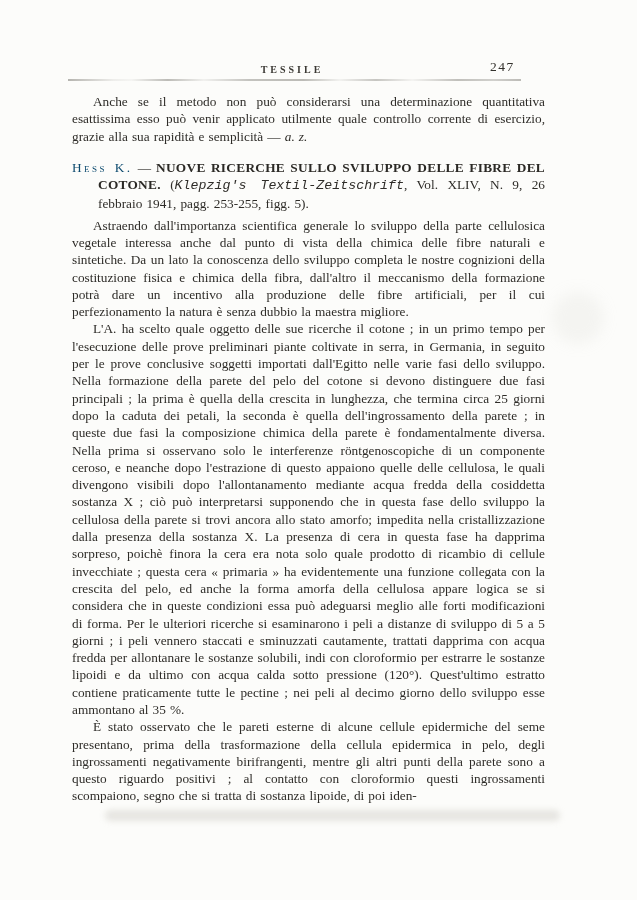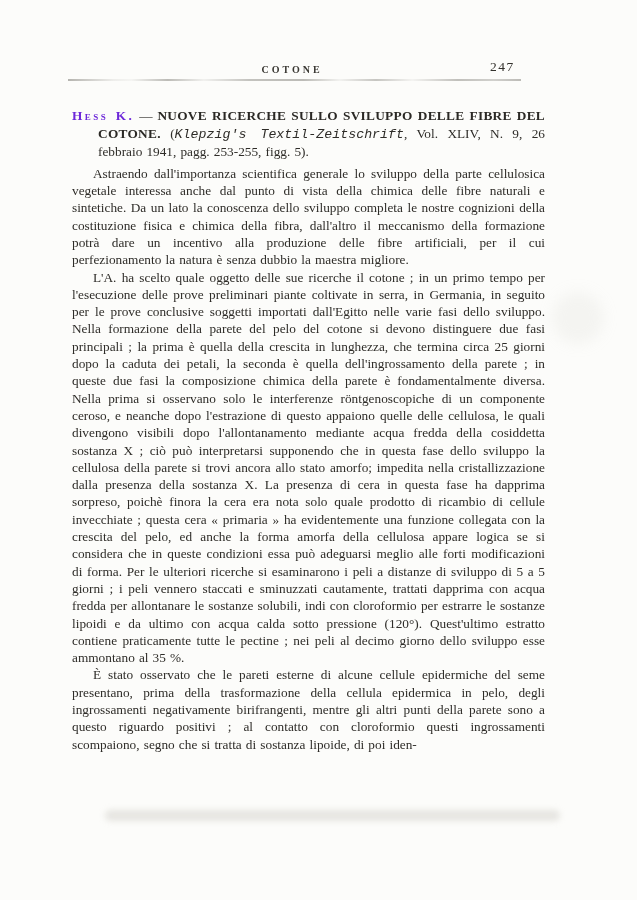--- a/index.html
+++ b/index.html
@@ -79,22 +79,22 @@
     padding-left: 26px;
     text-indent: -26px;
     font-size: 13.3px;
     line-height: 17.6px;
     font-weight: normal;
     text-align: justify;
   }
   .entry-author {
     font-variant: small-caps;
     letter-spacing: 2.5px;
-    font-weight: bold;
-    color: #6d28d9;
+    font-weight: normal;
+    color: #0c4a6e;
   }
   .entry-title {
     font-weight: bold;
     letter-spacing: 0.3px;
     color: #2b2925;
   }
   .journal-name {
     font-style: italic;
     font-family: Liberation Mono, monospace;
   }
@@ -118,29 +118,30 @@
     background: rgba(200,197,188,0.14);
     border-radius: 50%;
     filter: blur(7px);
   }
 </style>
 </head>
 <body>
 
 <div class="sheet">
 
-  <div class="running-head-title">COTONE</div>
+  <div class="running-head-title">TESSILE</div>
 
   <div class="running-head-page">247</div>
 
   <div class="head-rule"></div>
 
   <div class="text-column">
 
 
+    <p><span>Anche se il metodo non può considerarsi una determinazione quantitativa esattissima esso può venir applicato utilmente quale controllo corrente di esercizio, grazie alla sua rapidità e semplicità — </span><span class="reviewer-sig">a. z.</span></p>
 
     <h2 class="entry-heading"><span class="entry-author">Hess K.</span><span> — </span><span class="entry-title">NUOVE RICERCHE SULLO SVILUPPO DELLE FIBRE DEL COTONE.</span><span> (</span><span class="journal-name">Klepzig's Textil-Zeitschrift</span><span>, Vol. XLIV, N. 9, 26 febbraio 1941, pagg. 253-255, figg. 5).</span></h2>
 
     <p>Astraendo dall'importanza scientifica generale lo sviluppo della parte cellulosica vegetale interessa anche dal punto di vista della chimica delle fibre naturali e sintetiche. Da un lato la conoscenza dello sviluppo completa le nostre cognizioni della costituzione fisica e chimica della fibra, dall'altro il meccanismo della formazione potrà dare un incentivo alla produzione delle fibre artificiali, per il cui perfezionamento la natura è senza dubbio la maestra migliore.</p>
 
     <p>L'A. ha scelto quale oggetto delle sue ricerche il cotone ; in un primo tempo per l'esecuzione delle prove preliminari piante coltivate in serra, in Germania, in seguito per le prove conclusive soggetti importati dall'Egitto nelle varie fasi dello sviluppo. Nella formazione della parete del pelo del cotone si devono distinguere due fasi principali ; la prima è quella della crescita in lunghezza, che termina circa 25 giorni dopo la caduta dei petali, la seconda è quella dell'ingrossamento della parete ; in queste due fasi la composizione chimica della parete è fondamentalmente diversa. Nella prima si osservano solo le interferenze röntgenoscopiche di un componente ceroso, e neanche dopo l'estrazione di questo appaiono quelle delle cellulosa, le quali divengono visibili dopo l'allontanamento mediante acqua fredda della cosiddetta sostanza X ; ciò può interpretarsi supponendo che in questa fase dello sviluppo la cellulosa della parete si trovi ancora allo stato amorfo; impedita nella cristallizzazione dalla presenza della sostanza X. La presenza di cera in questa fase ha dapprima sorpreso, poichè finora la cera era nota solo quale prodotto di ricambio di cellule invecchiate ; questa cera « primaria » ha evidentemente una funzione collegata con la crescita del pelo, ed anche la forma amorfa della cellulosa appare logica se si considera che in queste condizioni essa può adeguarsi meglio alle forti modificazioni di forma. Per le ulteriori ricerche si esaminarono i peli a distanze di sviluppo di 5 a 5 giorni ; i peli vennero staccati e sminuzzati cautamente, trattati dapprima con acqua fredda per allontanare le sostanze solubili, indi con cloroformio per estrarre le sostanze lipoidi e da ultimo con acqua calda sotto pressione (120°). Quest'ultimo estratto contiene praticamente tutte le pectine ; nei peli al decimo giorno dello sviluppo esse ammontano al 35 %.</p>
 
     <p>È stato osservato che le pareti esterne di alcune cellule epidermiche del seme presentano, prima della trasformazione della cellula epidermica in pelo, degli ingrossamenti negativamente birifrangenti, mentre gli altri punti della parete sono a questo riguardo positivi ; al contatto con cloroformio questi ingrossamenti scompaiono, segno che si tratta di sostanza lipoide, di poi iden-</p>
 
   </div>

